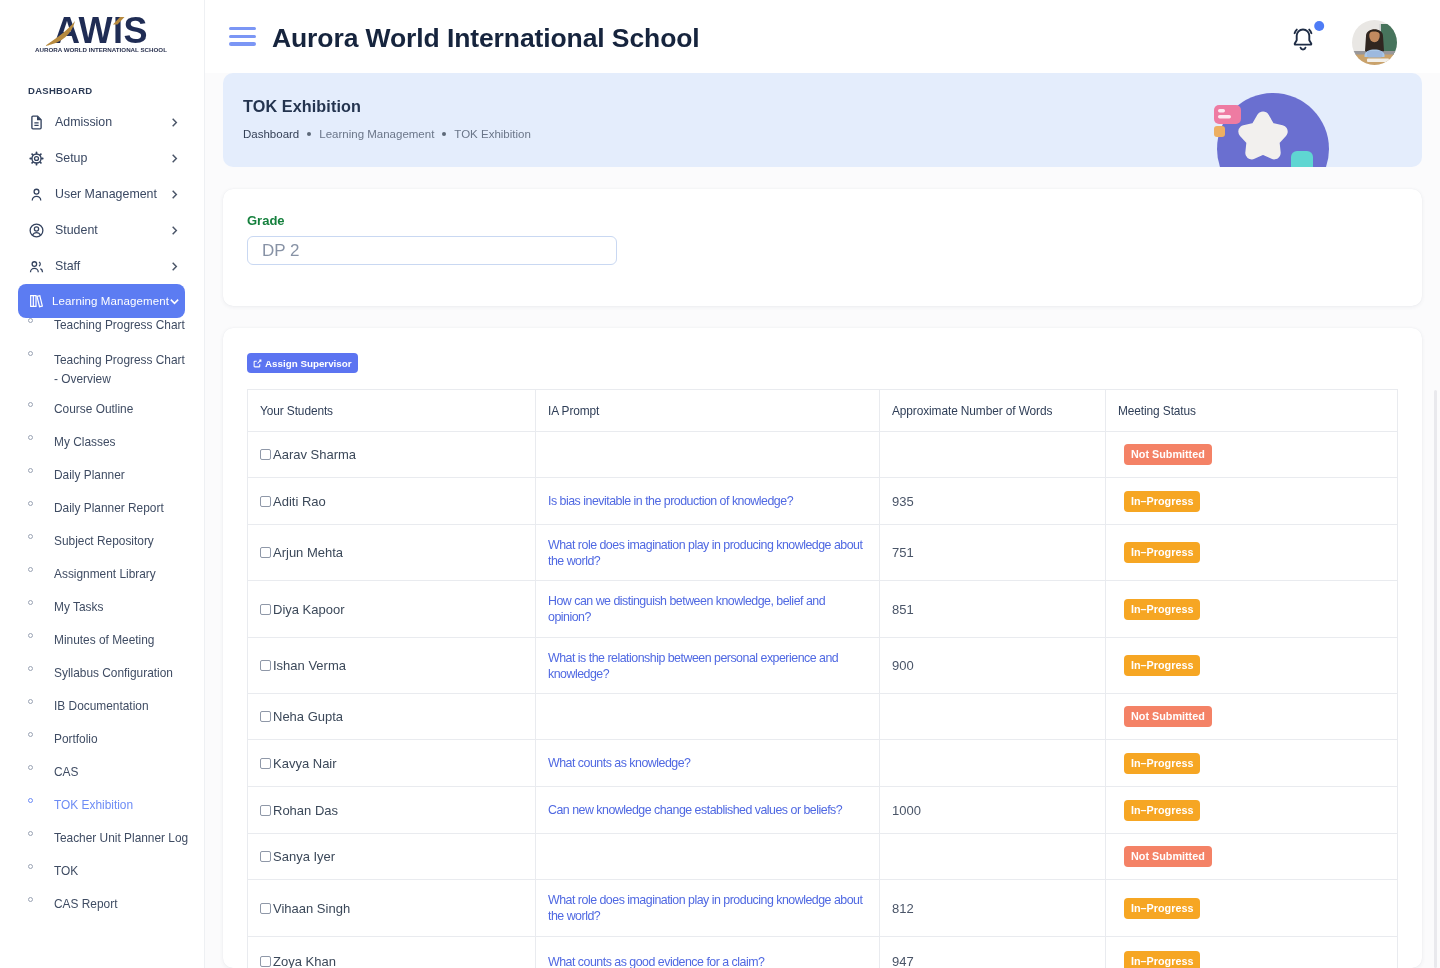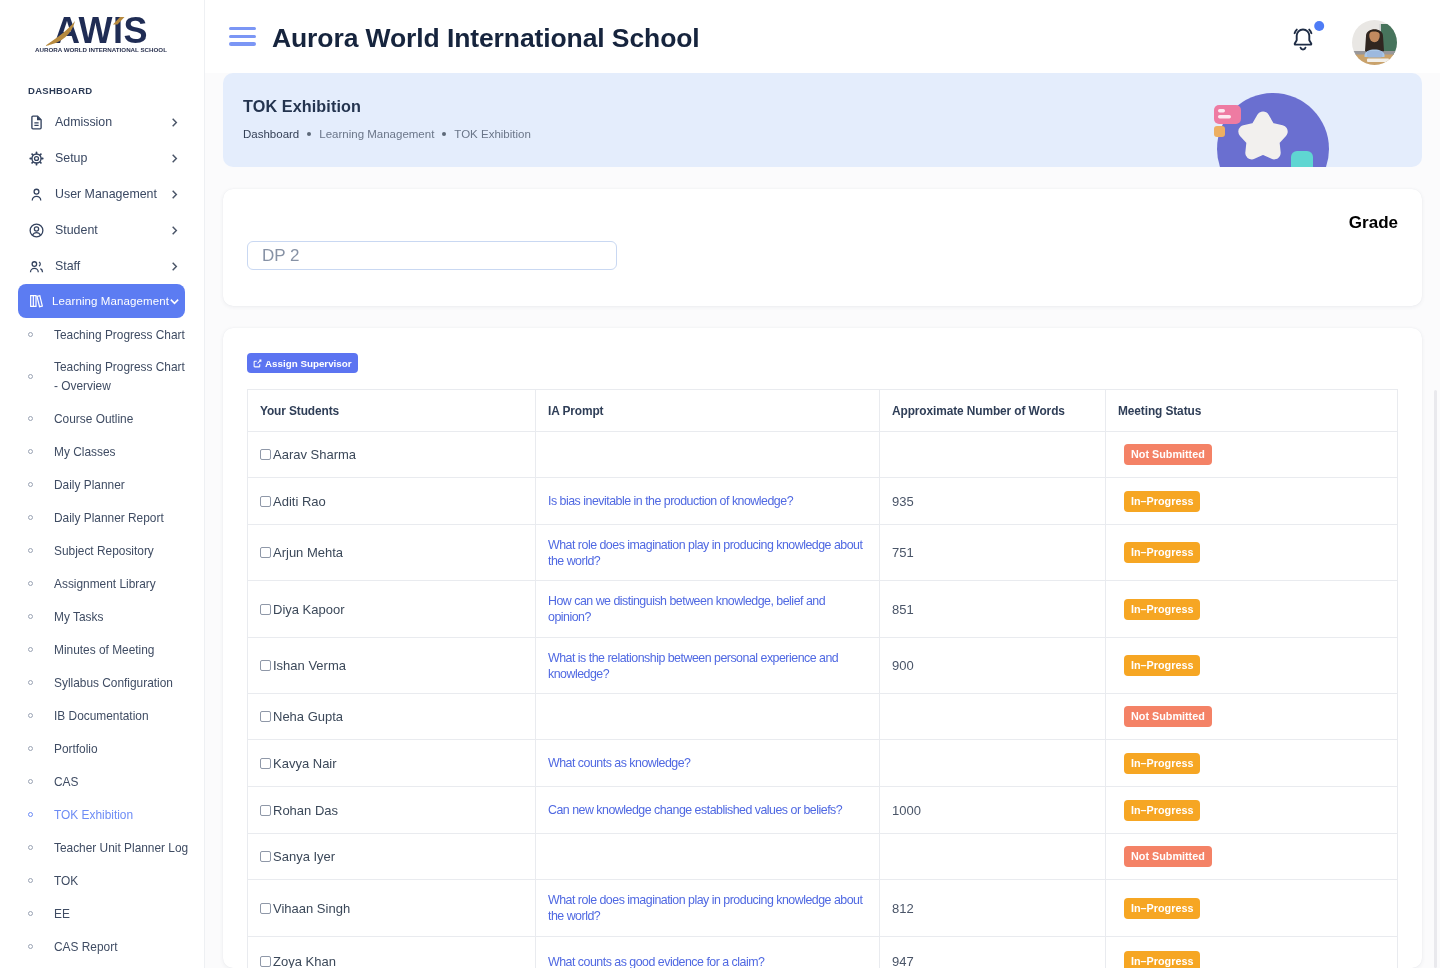--- a/index.html
+++ b/index.html
@@ -9,21 +9,21 @@
 .sidebar { position:fixed; left:0; top:0; width:205px; height:968px; background:#fff; border-right:1px solid #eef0f3; z-index:20; }
 .logo-wrap { height:56px; position:relative; }
 .dash-label { font-size:9.5px; font-weight:bold; letter-spacing:0.3px; color:#2b3a55; margin:29px 0 0 28px; height:13px; }
 .nav-item { display:flex; align-items:center; height:36px; padding:0 28px; color:#3a4862; font-size:12.4px; position:relative; }
 .nav-item svg { width:17px; height:17px; margin-right:10px; flex:0 0 auto; }
 .nav-item .chev { margin-left:auto; margin-right:-4px; width:11px; height:11px; }
 .nav-list { margin-top:6px; }
 .nav-pill { height:34px; margin:0 19px 0 18px; padding:0 10px; border-radius:8px; background:#5c7cf2; color:#fff; display:flex; align-items:center; font-size:11.5px; font-weight:500; white-space:nowrap; letter-spacing:0.1px; }
 .nav-pill svg { width:16px; height:16px; margin-right:8px; flex:0 0 auto; }
 .nav-pill .chev { margin-left:auto; width:11px; height:11px; }
-.sub-item { display:flex; align-items:center; height:33px; padding:0 6px 0 28px; color:#3f4c63; font-size:11.9px; white-space:nowrap; }
+.sub-item { display:flex; align-items:flex-start; height:33px; padding:0 6px 0 28px; color:#3f4c63; font-size:11.9px; white-space:nowrap; }
 .sub-item .dot { width:5px; height:5px; border:1.4px solid #9aa3b4; border-radius:50%; margin-right:21px; flex:0 0 auto; }
 .sub-item.active { color:#6d8cf5; }
 .sub-item.active .dot { border-color:#6d8cf5; }
 
 
 .main { margin-left:205px; }
 .topbar { height:73px; background:#fff; position:relative; }
 .burger { position:absolute; left:24px; top:27px; width:27px; }
 .burger div { height:3.4px; background:#7b96f5; border-radius:2px; margin-bottom:4.2px; }
 .top-title { position:absolute; left:67px; top:23px; font-size:26.5px; font-weight:bold; color:#16243d; letter-spacing:-0.1px; }
@@ -34,30 +34,30 @@
 .content { padding:0 18px; }
 .banner { position:relative; height:94px; background:#e4edfc; border-radius:10px; overflow:hidden; }
 .banner h1 { position:absolute; left:20px; top:24px; font-size:16.2px; font-weight:bold; color:#24344f; letter-spacing:0.1px; }
 .crumbs { position:absolute; left:20px; top:55px; font-size:11.5px; color:#6b7689; display:flex; align-items:center; }
 .crumbs .c1 { color:#333f55; }
 .crumbs .sep { width:4px; height:4px; border-radius:50%; background:#5d6878; margin:0 8px; display:inline-block; }
 .illus { position:absolute; right:92px; top:19px; }
 
 .card { background:#fff; border-radius:10px; box-shadow:0 1px 4px rgba(40,50,80,0.07), 0 0 1px rgba(40,50,80,0.08); }
 .grade-card { margin-top:22px; height:117px; padding:24px; }
-.grade-label { font-size:17px; font-weight:bold; color:#000000;text-align:right; }
+.grade-label { font-size:13px; font-weight:bold; color:#15803d; }
 .grade-input { margin-top:8px; width:370px; height:29px; border:1px solid #c9d8f2; border-radius:6px; display:flex; align-items:center; padding-left:14px; font-size:17px; color:#8792a5; }
 
 .table-card { margin-top:22px; padding:24px 24px 0 24px; height:640px; }
 .btn-assign { display:inline-flex; align-items:center; height:20px; background:#5c74f1; color:#fff; font-size:9.8px; font-weight:bold; border-radius:4px; padding:0 6px; margin-top:1px; }
 .btn-assign svg { width:9px; height:9px; margin-right:3px; }
 
 table { border-collapse:collapse; width:1150px; margin-top:16px; table-layout:fixed; }
 th, td { border:1px solid #e9ebef; font-size:13px; vertical-align:middle; }
-th { text-align:left; padding:13px 12px; font-size:11.9px; font-weight:bold; color:#2f3e57; height:42px; letter-spacing:-0.1px; }
+th { text-align:left; padding:13px 12px; font-size:11.9px; font-weight:normal; color:#2f3e57; height:42px; letter-spacing:-0.1px; }
 td { padding:8px 12px; }
 col.c1 { width:288px; } col.c2 { width:344px; } col.c3 { width:226px; } col.c4 { width:292px; }
 .stud { color:#3b4859; font-size:13px; display:flex; align-items:center; }
 .cb { width:11px; height:11px; border:1.3px solid #8f98a8; border-radius:2px; margin-right:2px; flex:0 0 auto; background:#fff; }
 .prompt { color:#5069e2; font-size:12.4px; line-height:16px; letter-spacing:-0.5px; }
 .num { color:#4a5568; font-size:13px; }
 .badge { display:inline-block; border-radius:4px; color:#fff; font-size:10.8px; font-weight:bold; padding:4px 7px 5px; margin-left:6px; }
 .badge.ns { background:#f48266; }
 .badge.ip { background:#f6a623; }
 </style>
@@ -153,21 +153,20 @@
   <div class="sub-item"><span class="dot"></span>Assignment Library</div>
   <div class="sub-item"><span class="dot"></span>My Tasks</div>
   <div class="sub-item"><span class="dot"></span>Minutes of Meeting</div>
   <div class="sub-item"><span class="dot"></span>Syllabus Configuration</div>
   <div class="sub-item"><span class="dot"></span>IB Documentation</div>
   <div class="sub-item"><span class="dot"></span>Portfolio</div>
   <div class="sub-item"><span class="dot"></span>CAS</div>
   <div class="sub-item active"><span class="dot"></span>TOK Exhibition</div>
   <div class="sub-item"><span class="dot"></span>Teacher Unit Planner Log</div>
   <div class="sub-item"><span class="dot"></span>TOK</div>
-  <div class="sub-item"><span class="dot"></span>EE</div>
   <div class="sub-item"><span class="dot"></span>CAS Report</div>
   </div>
 </div>
 
 <div class="main">
   <div class="topbar">
     <div class="burger">
         <div></div>
         <div></div>
         <div style="margin-bottom:0"></div>

